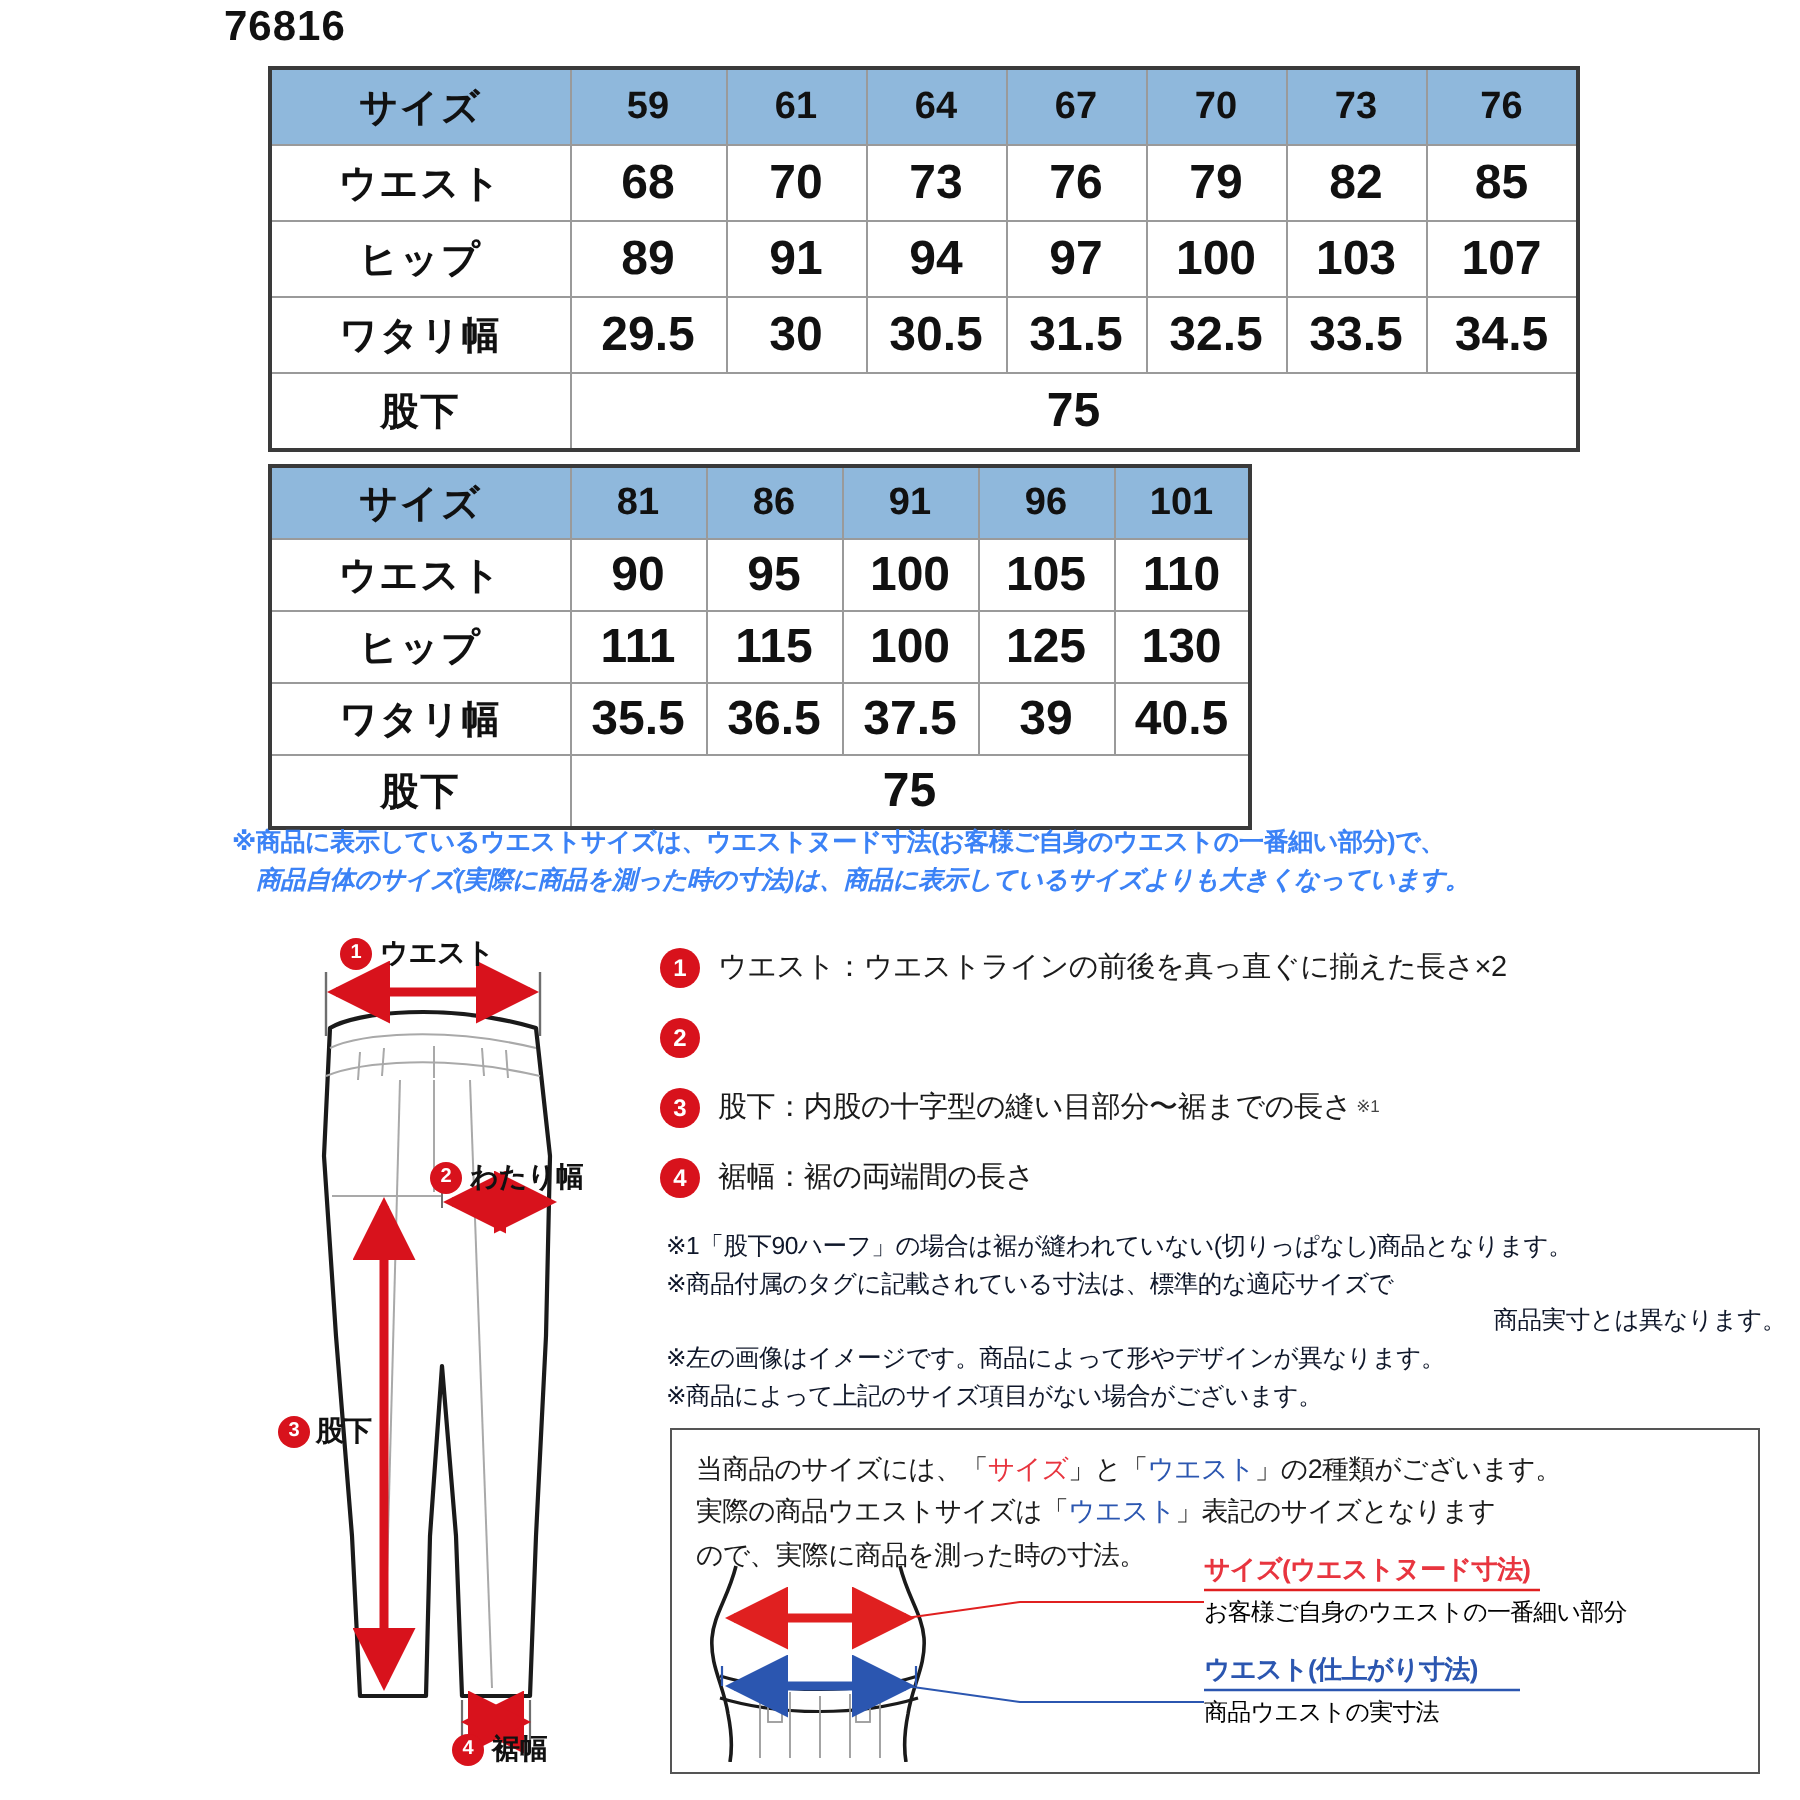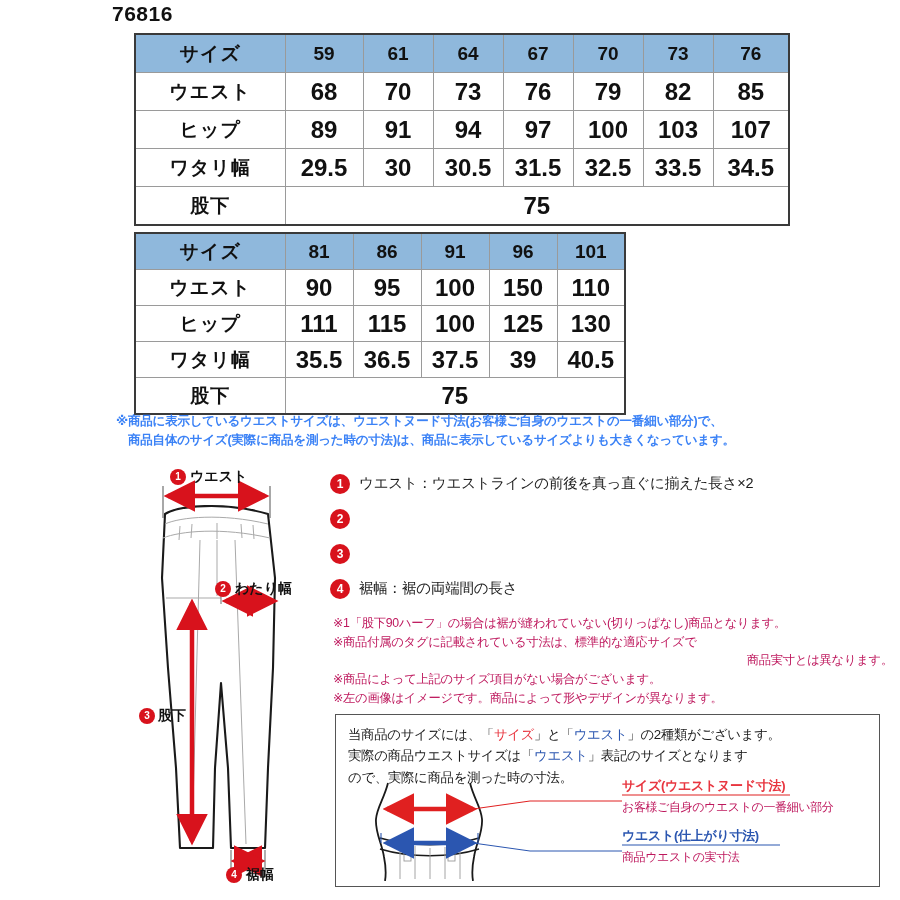--- a/index.html
+++ b/index.html
@@ -55,21 +55,21 @@
 
   
   #size-note{
     left:116px;top:412px;width:700px;
     color:#3b82f6;
     font-size:12.5px;
     line-height:1.55;
     font-weight:bold;
     letter-spacing:-.2px;
   }
-  #size-note .ln2{padding-left:12px;display:block;}
+  #size-note .ln2{padding-left:12px;display:block;font-style:italic;}
 
   
   #pants-diagram{left:118px;top:468px;width:215px;height:428px;}
 
   
   #legend{left:330px;top:466px;width:560px;}
   .legend-row{
     display:flex;align-items:center;
     height:35px;
   }
@@ -83,43 +83,43 @@
   }
   .legend-text{
     font-size:14.5px;color:#1b1b1b;letter-spacing:-.2px;
     font-weight:400;
   }
   .legend-text .sup{font-size:8.5px;vertical-align:2px;color:#444;}
 
   
   #footnotes{
     left:333px;top:614px;width:560px;
-    font-size:12.3px;line-height:1.52;color:#be185d;
+    font-size:12.3px;line-height:1.52;color:#0f172a;
     letter-spacing:-.25px;
   }
   #footnotes .indent{padding-left:11px;display:block;text-align:right;}
 
   
   #waist-info-box{
     left:335px;top:714px;width:545px;height:173px;
     border:1.5px solid #555;
     background:#fff;
     box-sizing:border-box;
   }
   #waist-box-text{
     position:absolute;left:12px;top:9px;width:520px;
     font-size:13.4px;line-height:1.6;color:#1b1b1b;letter-spacing:-.3px;
   }
   .kw-red{color:#e8353f;}
   .kw-blue{color:#2b56b0;}
-  #waist-figure{position:absolute;left:24px;top:66px;width:530px;height:100px;}
+  #waist-figure{position:absolute;left:4px;top:66px;width:530px;height:100px;}
 
   .red-label{font-size:13px;font-weight:bold;color:#e8353f;letter-spacing:-.3px;}
   .blue-label{font-size:13px;font-weight:bold;color:#2b56b0;letter-spacing:-.3px;}
-  .sub-label{font-size:12px;color:#be185d;letter-spacing:-.4px;}
+  .sub-label{font-size:12px;color:#000000;letter-spacing:-.4px;}
 </style>
 </head>
 <body>
 
 <div class="abs" id="product-code">76816</div>
 
 <div class="abs" id="table1-wrap">
   <table class="size-table">
     <colgroup>
       <col style="width:150px">
@@ -197,21 +197,21 @@
           <td class="hdrval">86</td>
           <td class="hdrval">91</td>
           <td class="hdrval">96</td>
           <td class="hdrval">101</td>
         </tr>
         <tr>
           <td class="rowlabel" style="height: 35px;">ウエスト</td>
           <td class="val">90</td>
           <td class="val">95</td>
           <td class="val">100</td>
-          <td class="val">150</td>
+          <td class="val">105</td>
           <td class="val">110</td>
         </tr>
         <tr>
           <td class="rowlabel" style="height: 35px;">ヒップ</td>
           <td class="val">111</td>
           <td class="val">115</td>
           <td class="val">100</td>
           <td class="val">125</td>
           <td class="val">130</td>
         </tr>
@@ -326,33 +326,34 @@
 <div class="abs" id="legend">
     <div class="legend-row">
       <span class="num-badge">1</span>
       <span class="legend-text">ウエスト：ウエストラインの前後を真っ直ぐに揃えた長さ×2</span>
     </div>
     <div class="legend-row">
       <span class="num-badge">2</span>
     </div>
     <div class="legend-row">
       <span class="num-badge">3</span>
+      <span class="legend-text">股下：内股の十字型の縫い目部分〜裾までの長さ<span class="sup"> ※1</span></span>
     </div>
     <div class="legend-row">
       <span class="num-badge">4</span>
       <span class="legend-text">裾幅：裾の両端間の長さ</span>
     </div>
   </div>
 
 <div class="abs" id="footnotes">
     <div>※1「股下90ハーフ」の場合は裾が縫われていない(切りっぱなし)商品となります。</div>
     <div>※商品付属のタグに記載されている寸法は、標準的な適応サイズで</div>
     <div class="indent">商品実寸とは異なります。</div>
+    <div>※左の画像はイメージです。商品によって形やデザインが異なります。</div>
     <div>※商品によって上記のサイズ項目がない場合がございます。</div>
-    <div>※左の画像はイメージです。商品によって形やデザインが異なります。</div>
   </div>
 
 <div class="abs" id="waist-info-box">
   <div id="waist-box-text">
     <div>
       <span>当商品のサイズには、「</span><span class="kw-red">サイズ</span><span>」と「</span><span class="kw-blue">ウエスト</span><span>」の2種類がございます。</span>
     </div>
     <div>
       <span>実際の商品ウエストサイズは「</span><span class="kw-blue">ウエスト</span><span>」表記のサイズとなります</span>
     </div>

